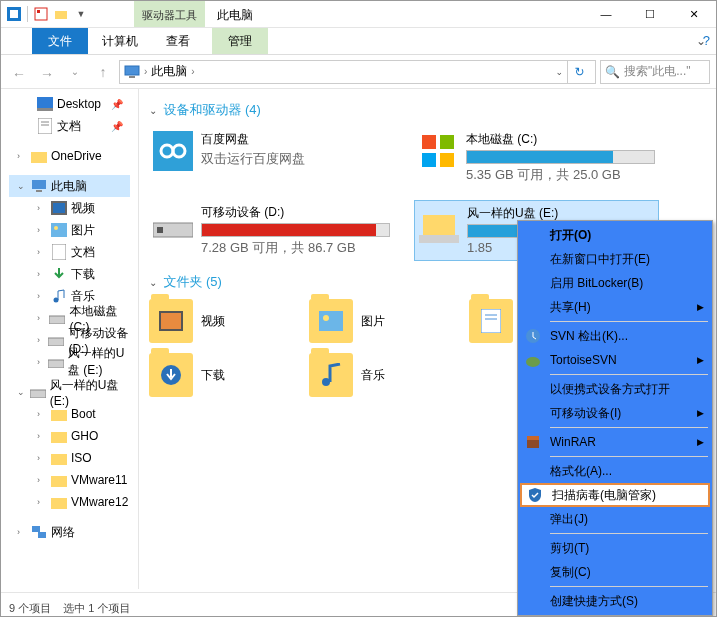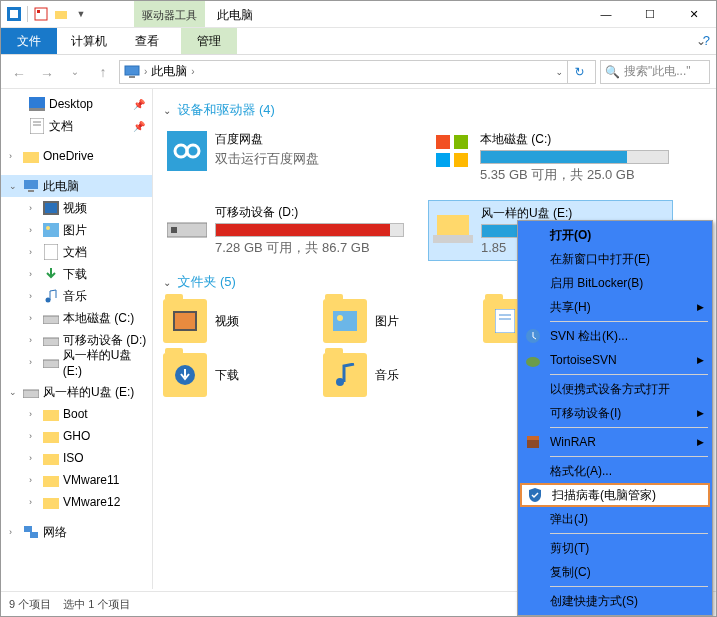--- a/index.html
+++ b/index.html
@@ -9,35 +9,35 @@
 .qat { display: flex; align-items: center; gap: 2px; padding: 0 4px; }
 .qat .icon { width: 18px; height: 18px; display: flex; align-items: center; justify-content: center; }
 .qat-sep { width: 1px; height: 16px; background: #ccc; margin: 0 2px; }
 .tabgroup { margin-left: 40px; display: flex; height: 100%; }
 .tabctx { background: #d4e9c9; padding: 2px 8px 0; font-size: 11px; color: #333; display: flex; flex-direction: column; align-items: center; justify-content: center; }
 .tab-plain { padding: 6px 12px; font-size: 12px; }
 .winctrl { margin-left: auto; display: flex; }
 .winctrl div { width: 44px; height: 27px; display: flex; align-items: center; justify-content: center; font-size: 11px; }
 
 .ribbon { height: 27px; display: flex; align-items: stretch; border-bottom: 1px solid #ddd; }
-.ribbon .file { background: #1979ca; color: #fff; padding: 0 16px; display: flex; align-items: center; }
+.ribbon .file { background: #1979ca; color: #fff; padding: 0 16px; display: flex; align-items: center; margin-left: 31px; }
 .ribbon .tab { padding: 0 14px; display: flex; align-items: center; }
 .ribbon .mgmt { background: #d4e9c9; padding: 0 16px; display: flex; align-items: center; margin-left: 8px; }
 .ribbon .exp { margin-left: auto; width: 30px; display: flex; align-items: center; justify-content: center; color: #555; }
 .help { position: absolute; right: 6px; top: 32px; color: #1979ca; font-size: 13px; }
 
 .addrbar { height: 34px; display: flex; align-items: center; gap: 4px; padding: 4px 6px; border-bottom: 1px solid #e5e5e5; }
 .nav-btn { width: 24px; height: 24px; border-radius: 50%; display: flex; align-items: center; justify-content: center; color: #999; font-size: 14px; }
 .addrbox { flex: 1; height: 24px; border: 1px solid #ccc; display: flex; align-items: center; padding: 0 4px; gap: 4px; }
 .addr-chev { color: #777; font-size: 10px; }
 .addr-refresh { width: 24px; display: flex; align-items: center; justify-content: center; color: #1979ca; border-left: 1px solid #ccc; height: 100%; }
 .searchbox { width: 110px; height: 24px; border: 1px solid #ccc; display: flex; align-items: center; padding: 0 4px; color: #888; }
 
 .main { display: flex; height: 500px; }
-.sidebar { width: 152px; border-right: 1px solid #e5e5e5; overflow: hidden; padding: 4px 0; }
+.sidebar { width: 138px; border-right: 1px solid #e5e5e5; overflow: hidden; padding: 4px 8px; }
 .tree-item { display: flex; align-items: center; height: 22px; padding-left: 8px; gap: 4px; }
 .tree-item.sel { background: #cde8ff; }
 .tree-item .chev { width: 10px; color: #666; font-size: 9px; }
 .tree-item .ti-icon { width: 16px; height: 16px; display: flex; align-items: center; justify-content: center; }
 .tree-item .pin { margin-left: auto; margin-right: 6px; color: #888; font-size: 10px; }
 .indent1 { padding-left: 28px; }
 
 .content { flex: 1; padding: 8px 0 0 10px; position: relative; }
 .group-hdr { display: flex; align-items: center; gap: 6px; color: #26a0da; font-size: 13px; margin: 4px 0 8px; }
 .group-hdr .chev { font-size: 10px; color: #555; }
@@ -55,21 +55,21 @@
 .folder-icon { width: 44px; height: 44px; background: #ffd86b; border-radius: 3px; position: relative; display: flex; align-items: center; justify-content: center; }
 .folder-icon::before { content: ""; position: absolute; top: -5px; left: 2px; width: 18px; height: 5px; background: #ffd86b; border-radius: 2px 2px 0 0; }
 
 .ctxmenu { position: absolute; left: 516px; top: 219px; width: 196px; background: #3b82f6; border: 1px solid #a0a0a0; box-shadow: 2px 2px 4px rgba(0,0,0,0.3); padding: 2px; z-index: 100; }
 .ctx-item { height: 24px; display: flex; align-items: center; padding-left: 30px; position: relative; font-size: 12px; }
 .ctx-item.hl { border: 2px solid #e88b3f; background: #fff; }
 .ctx-item .ci-icon { position: absolute; left: 4px; width: 18px; height: 18px; display: flex; align-items: center; justify-content: center; }
 .ctx-item .arrow { margin-left: auto; margin-right: 6px; font-size: 9px; }
 .ctx-sep { height: 1px; background: #d0d0d0; margin: 2px 2px 2px 30px; }
 
-.statusbar { position: absolute; bottom: 0; left: 0; right: 0; height: 24px; border-top: 1px solid #e5e5e5; display: flex; align-items: center; padding: 12px 8px; gap: 12px; font-size: 11px; color: #444; }
+.statusbar { position: absolute; bottom: 0; left: 0; right: 0; height: 24px; border-top: 1px solid #e5e5e5; display: flex; align-items: flex-end; padding: 0 8px; gap: 12px; font-size: 11px; color: #444; }
 .watermark { position: absolute; right: 10px; bottom: 30px; color: #ddd; font-size: 18px; font-weight: bold; opacity: 0.5; }
 
 svg { display: block; }
 </style>
 </head>
 <body>
 
 <div class="titlebar">
   <div class="qat">
     <div class="icon">

